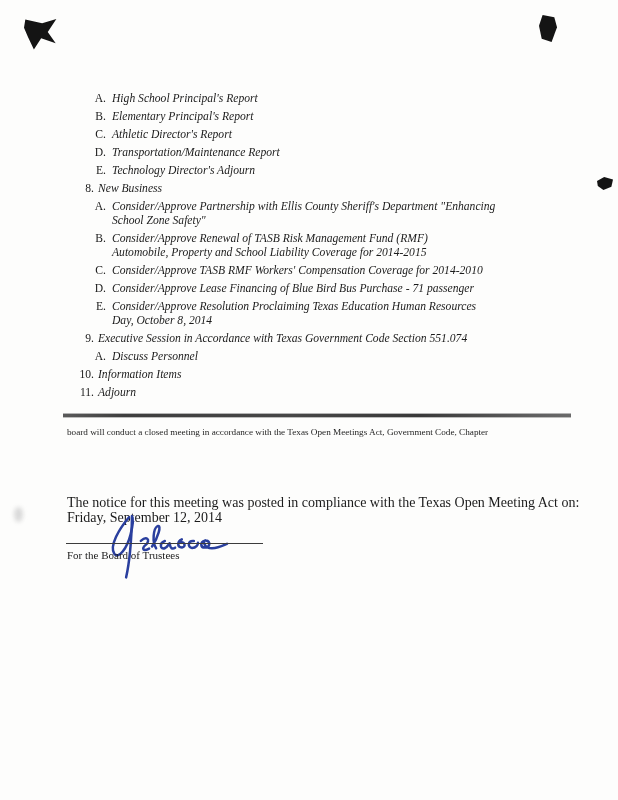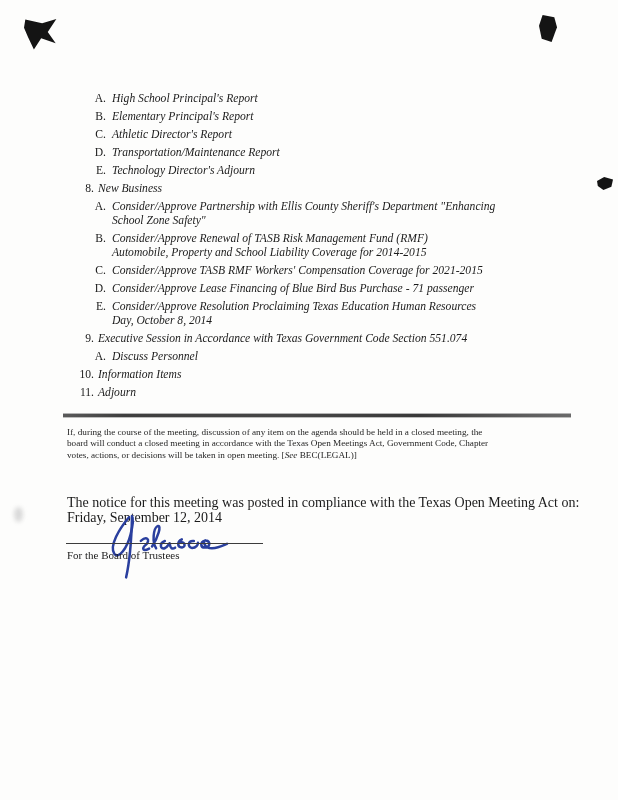--- a/index.html
+++ b/index.html
@@ -92,21 +92,21 @@
       <div class="row lvl2">
         <span class="lbl">A.</span>
         <span class="txt">Consider/Approve Partnership with Ellis County Sheriff's Department "Enhancing<br>School Zone Safety"</span>
       </div>
       <div class="row lvl2">
         <span class="lbl">B.</span>
         <span class="txt">Consider/Approve Renewal of TASB Risk Management Fund (RMF)<br>Automobile, Property and School Liability Coverage for 2014-2015</span>
       </div>
       <div class="row lvl2">
         <span class="lbl">C.</span>
-        <span class="txt">Consider/Approve TASB RMF Workers' Compensation Coverage for 2021-2015</span>
+        <span class="txt">Consider/Approve TASB RMF Workers' Compensation Coverage for 2014-2010</span>
       </div>
       <div class="row lvl2">
         <span class="lbl">D.</span>
         <span class="txt">Consider/Approve Lease Financing of Blue Bird Bus Purchase - 71 passenger</span>
       </div>
       <div class="row lvl2">
         <span class="lbl">E.</span>
         <span class="txt">Consider/Approve Resolution Proclaiming Texas Education Human Resources<br>Day, October 8, 2014</span>
       </div>
       <div class="row lvl1">
@@ -123,23 +123,21 @@
       </div>
       <div class="row lvl1">
         <span class="lbl">11.</span>
         <span class="txt">Adjourn</span>
       </div>
     </div>
 
   <div class="divider"></div>
 
   <div class="disclaimer">
-    <div class="ln">If, during the course of the meeting, discussion of any item on the agenda should be held in a closed meeting, the</div>
     <div class="ln">board will conduct a closed meeting in accordance with the Texas Open Meetings Act, Government Code, Chapter</div>
-    <div class="ln"><span>votes, actions, or decisions will be taken in open meeting. [</span><span class="it">See</span><span> BEC(LEGAL)]</span></div>
   </div>
 
   <div class="notice">
     <div>The notice for this meeting was posted in compliance with the Texas Open Meeting Act on:</div>
     <div>Friday, September 12, 2014</div>
   </div>
 
   <svg class="signature-svg" viewBox="0 0 158 72" aria-label="handwritten signature">
     <g fill="none" stroke="#2a3f9e" stroke-width="2.5" stroke-linecap="round" stroke-linejoin="round">
       <path d="M 44 7 C 34 18, 23 35, 28 43 C 32 49, 41 38, 45 24 C 48 14, 48 8, 47 6"></path>

